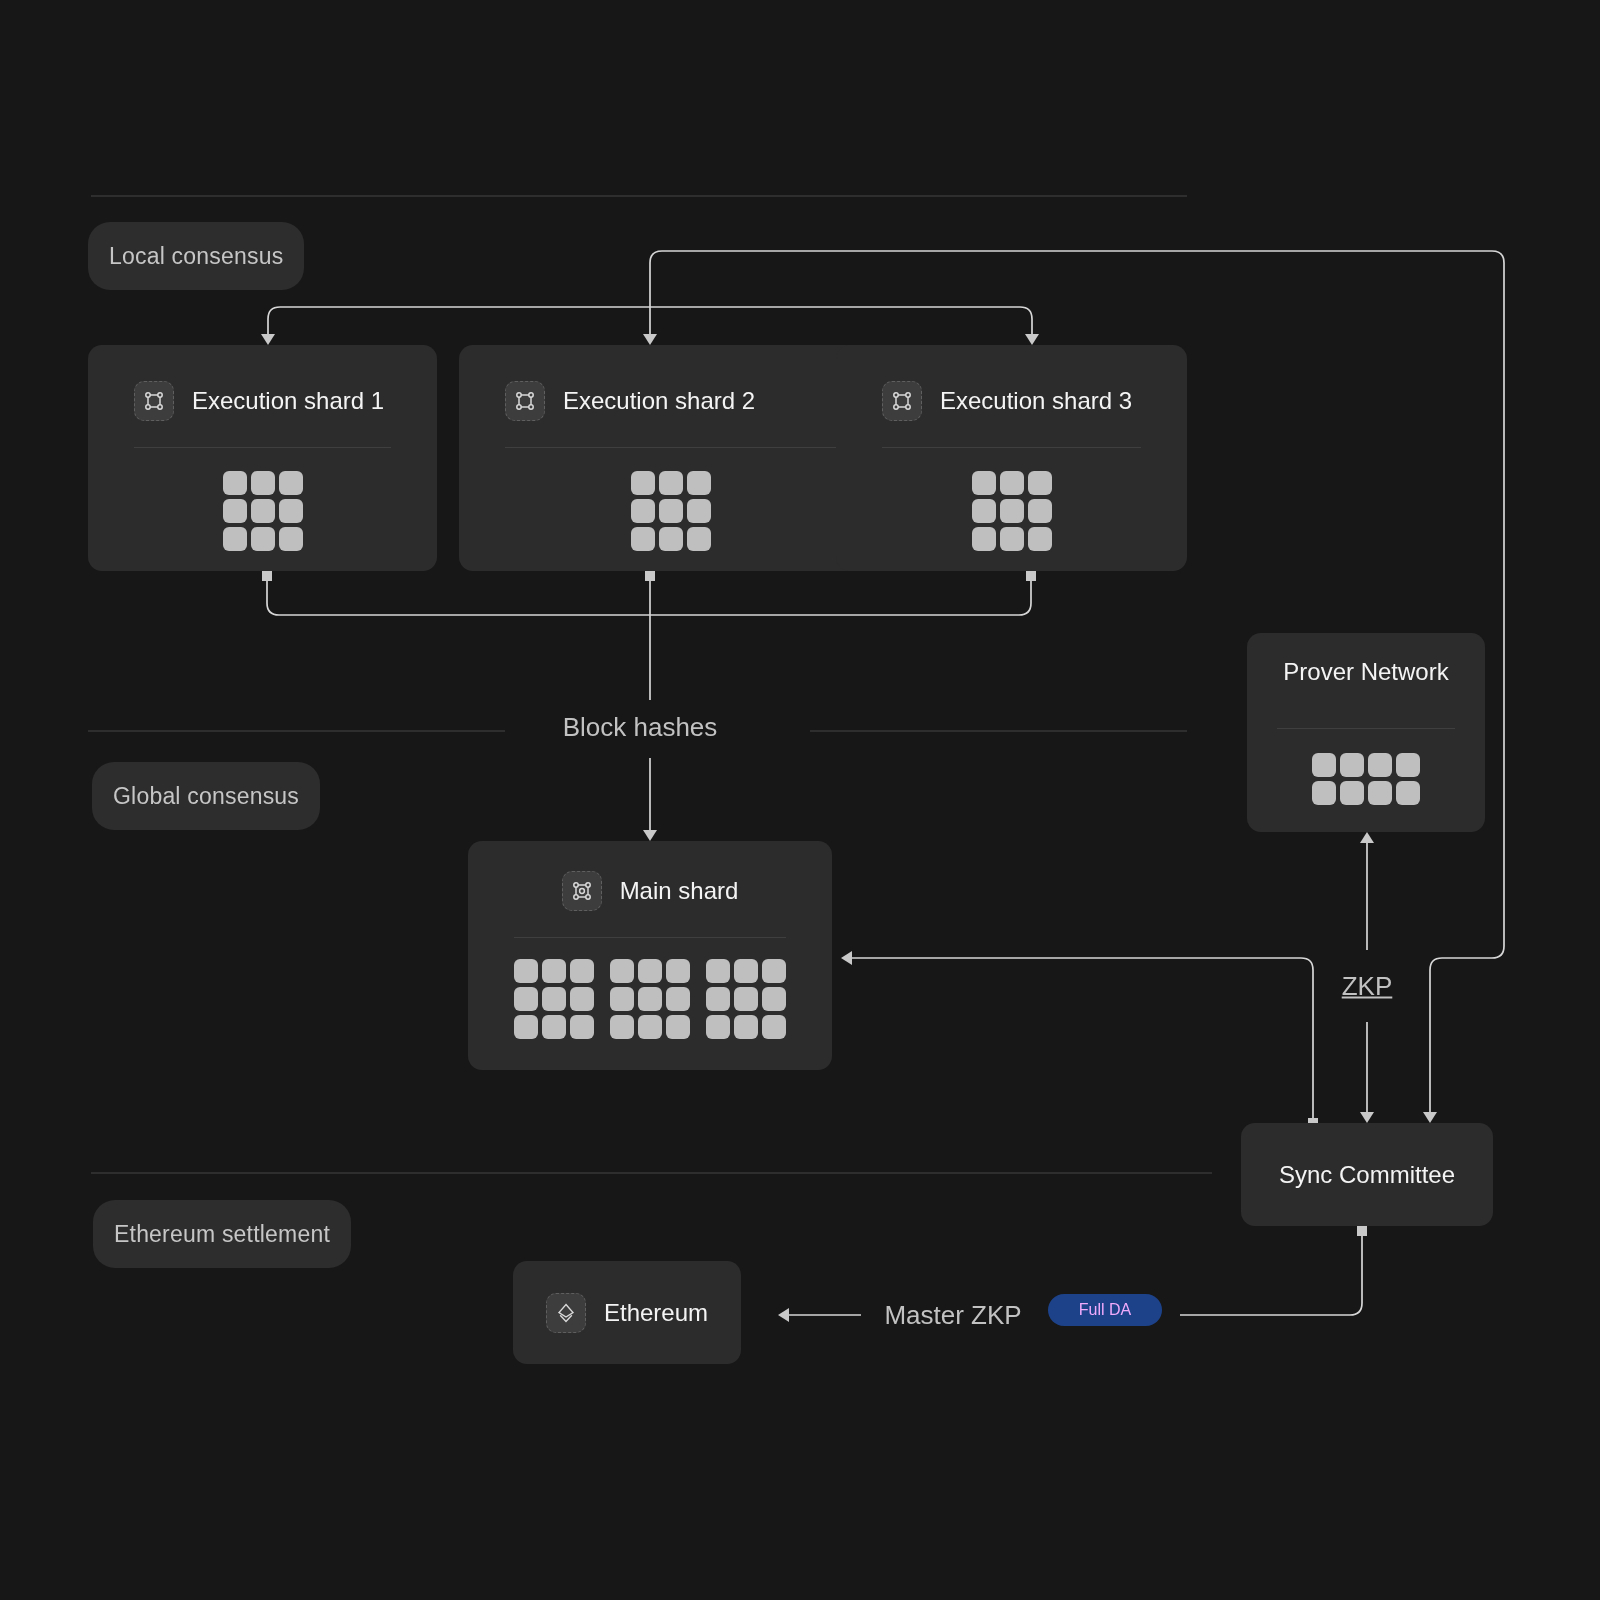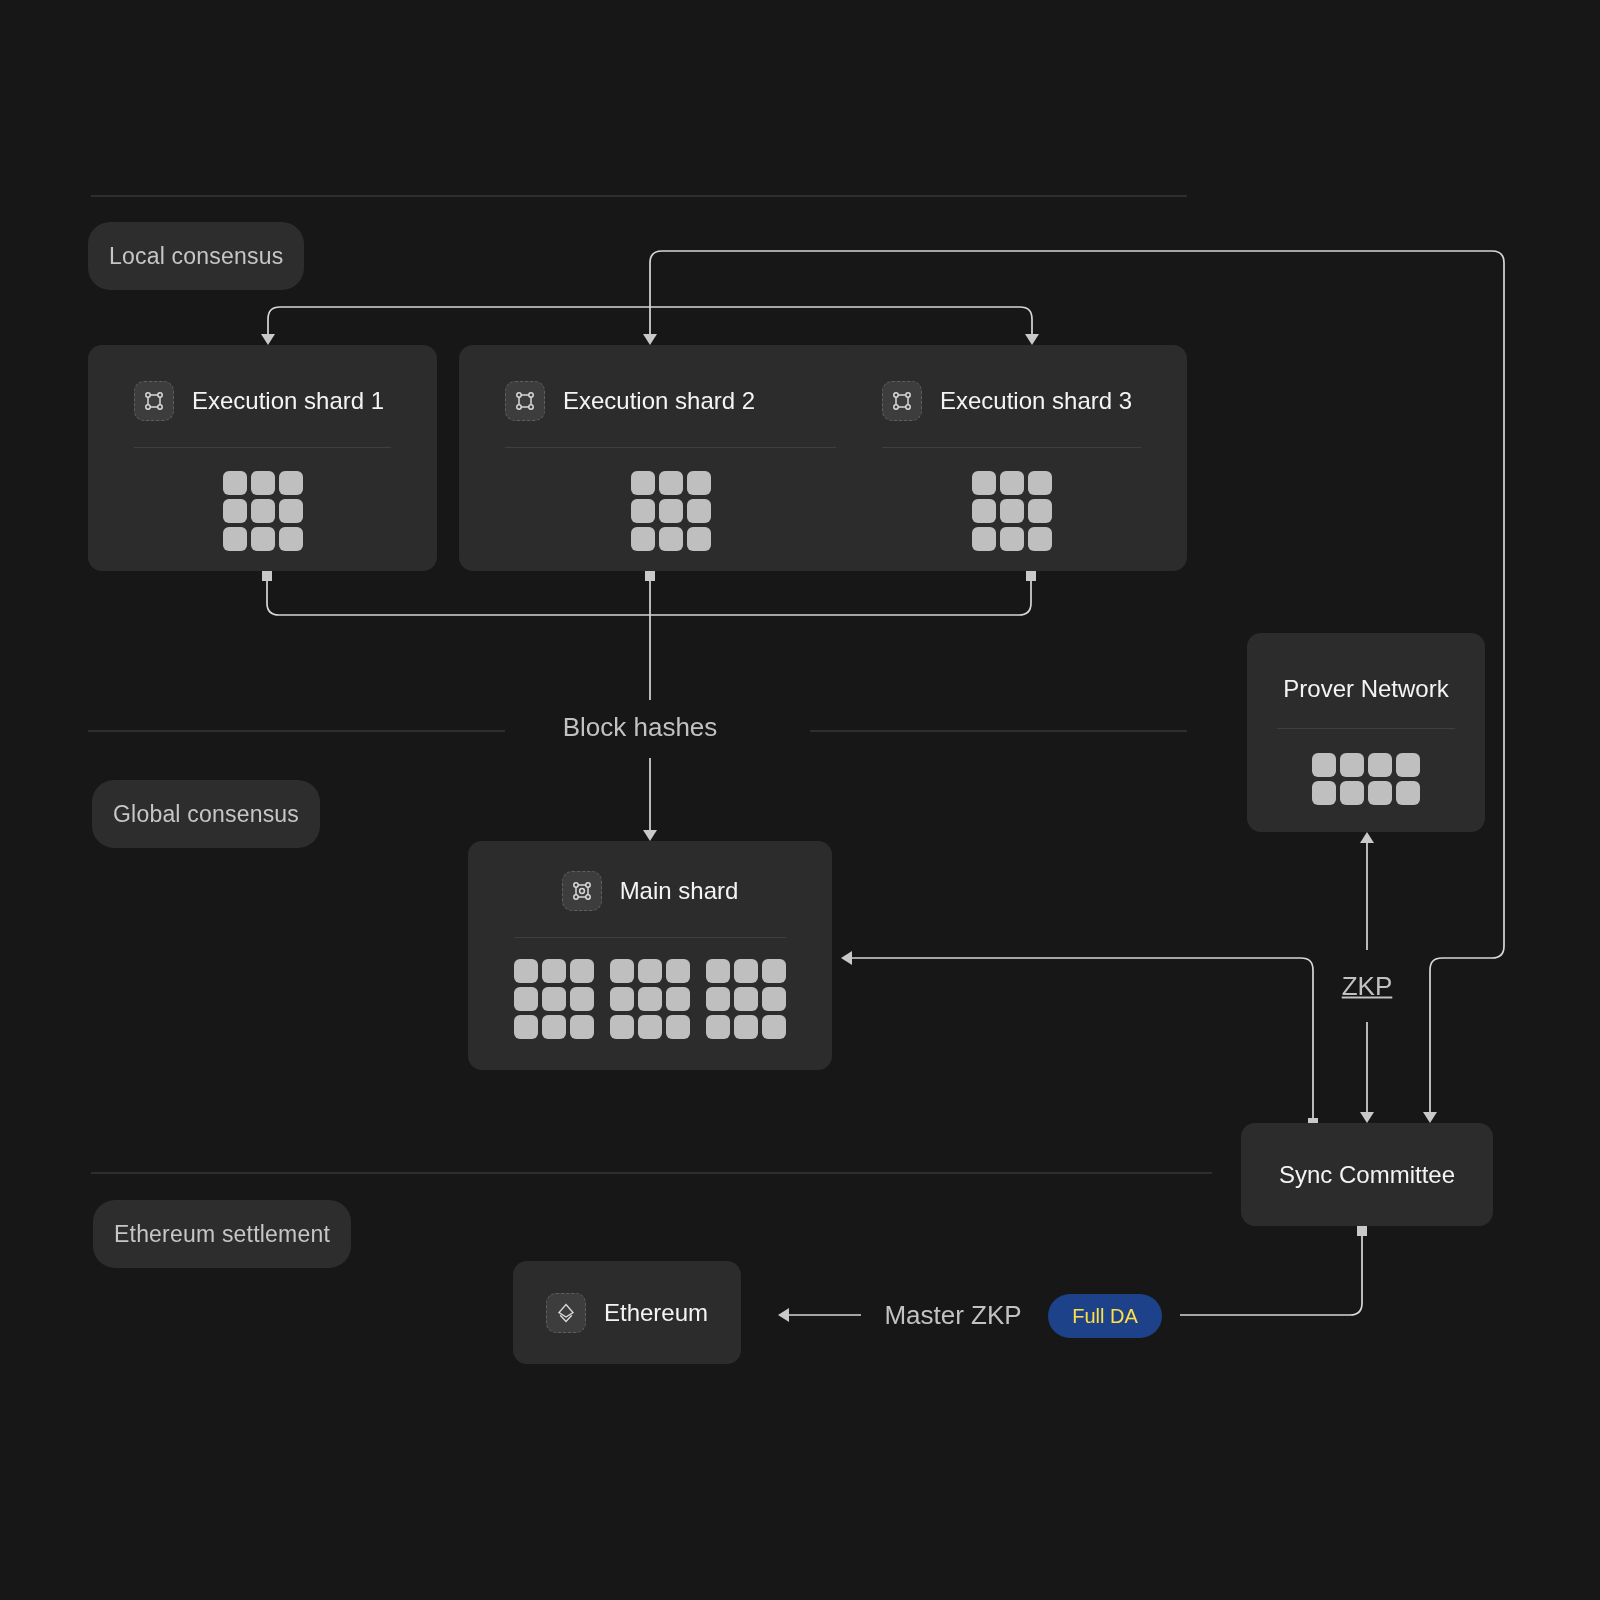--- a/index.html
+++ b/index.html
@@ -16,40 +16,40 @@
   .divider{position:absolute;height:0;border-top:2px solid var(--divider);}
   .d1{left:91px;top:195px;width:1096px;}
   .d2a{left:88px;top:730px;width:417px;}
   .d2b{left:810px;top:730px;width:377px;}
   .d3{left:91px;top:1172px;width:1121px;}
 
   .section-pill{position:absolute;display:inline-flex;align-items:center;height:44px;
     padding:12px 21px;border-radius:22px;background:var(--pill-bg);color:var(--pill-text);
     font-size:23px;letter-spacing:.2px;}
   .pill-local{left:88px;top:222px;}
-  .pill-global{left:92px;top:780px;align-items:center;}
+  .pill-global{left:92px;top:762px;align-items:center;}
   .pill-eth{left:93px;top:1200px;}
 
   .node{position:absolute;background:var(--panel);border-radius:14px;}
   .shard1{left:88px;top:345px;width:349px;height:226px;}
   .shard2{left:459px;top:345px;width:424px;height:226px;}
   .shard3{left:836px;top:345px;width:351px;height:226px;}
   .prover{left:1247px;top:633px;width:238px;height:199px;}
   .main-shard{left:468px;top:841px;width:364px;height:229px;}
   .sync{left:1241px;top:1123px;width:252px;height:103px;display:flex;align-items:center;justify-content:center;}
   .eth{left:513px;top:1261px;width:228px;height:103px;display:flex;align-items:center;justify-content:center;gap:18px;}
 
   .node-hdr{position:absolute;top:36px;left:46px;right:46px;display:flex;align-items:center;gap:18px;}
   .node-hdr.centered{justify-content:center;}
   .main-shard .node-hdr{top:30px;}
   .node-title{color:var(--title);font-size:24px;font-weight:500;white-space:nowrap;}
   .box-divider{position:absolute;left:46px;right:46px;top:102px;height:0;border-top:1px solid var(--panel-line);}
   .main-shard .box-divider{top:96px;}
   .prover .box-divider{left:30px;right:30px;top:95px;}
-  .prover .node-title{position:absolute;top:42px;left:0;right:0;text-align:center;}
+  .prover .node-title{position:absolute;top:25px;left:0;right:0;text-align:center;}
 
   .icon-chip{width:40px;height:40px;border-radius:10px;background:var(--iconbg);
     border:1px dashed var(--iconborder);box-sizing:border-box;display:flex;
     align-items:center;justify-content:center;flex:0 0 auto;}
   .icon-chip svg{display:block;}
   .icon-chip svg *{stroke:var(--iconstroke);}
 
   .grid{display:grid;gap:4px;}
   .grid .cell{width:24px;height:24px;border-radius:6px;background:var(--sq);}
   .shard-grid{position:absolute;top:126px;left:50%;transform:translateX(-50%);}
@@ -59,22 +59,22 @@
   .wires{position:absolute;left:0;top:0;pointer-events:none;}
   .wires path.w{fill:none;stroke:var(--wire);stroke-width:1.7px;}
   .wires path.arrow{fill:var(--wire-solid);stroke:none;}
   .wires rect.plug{fill:var(--wire-solid);}
 
   .flow-label{position:absolute;color:var(--flowlabel);font-size:26px;white-space:nowrap;transform:translate(-50%,-50%);}
   .lbl-blockhashes{left:640px;top:727px;}
   .lbl-zkp{left:1367px;top:986px;text-decoration:underline;}
   .lbl-masterzkp{left:953px;top:1315px;}
 
-  .badge{position:absolute;left:1048px;top:1294px;width:114px;height:44px;border-radius:22px;
-    background:var(--badge);color:#fde047;font-size:20px;display:flex;align-items:center;justify-content:center;}
+  .badge{position:absolute;left:1048px;top:1294px;width:114px;height:32px;border-radius:22px;
+    background:var(--badge);color:#f0abfc;font-size:16px;display:flex;align-items:center;justify-content:center;}
 </style>
 </head>
 <body>
 
 <div class="canvas">
 
   <div class="divider d1"></div>
   <div class="divider d2a"></div>
   <div class="divider d2b"></div>
   <div class="divider d3"></div>

